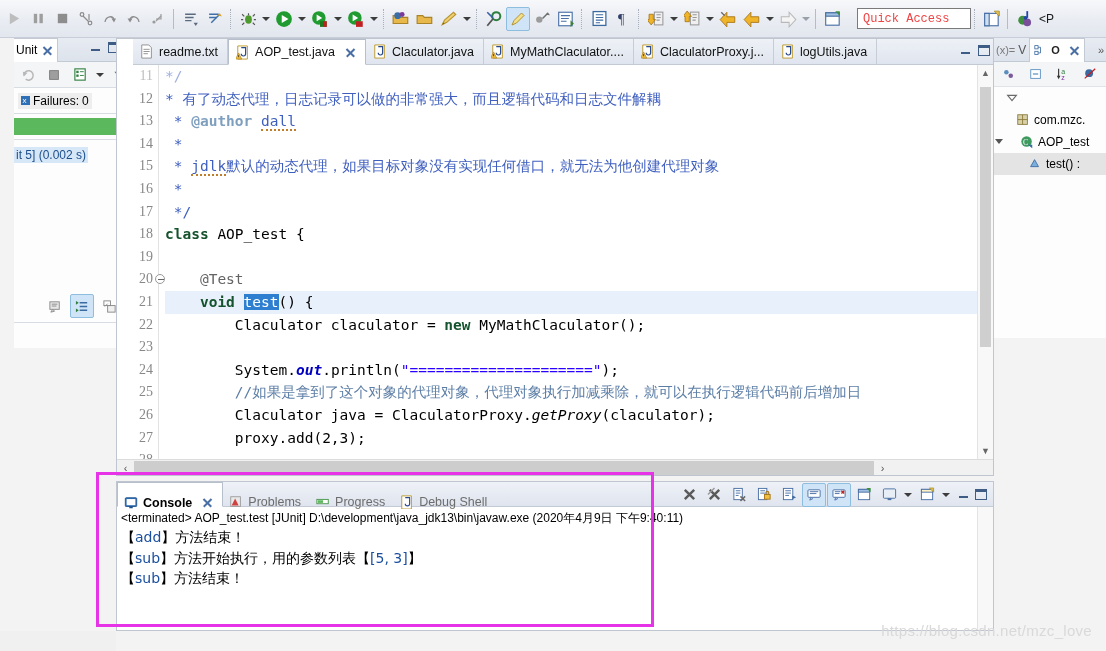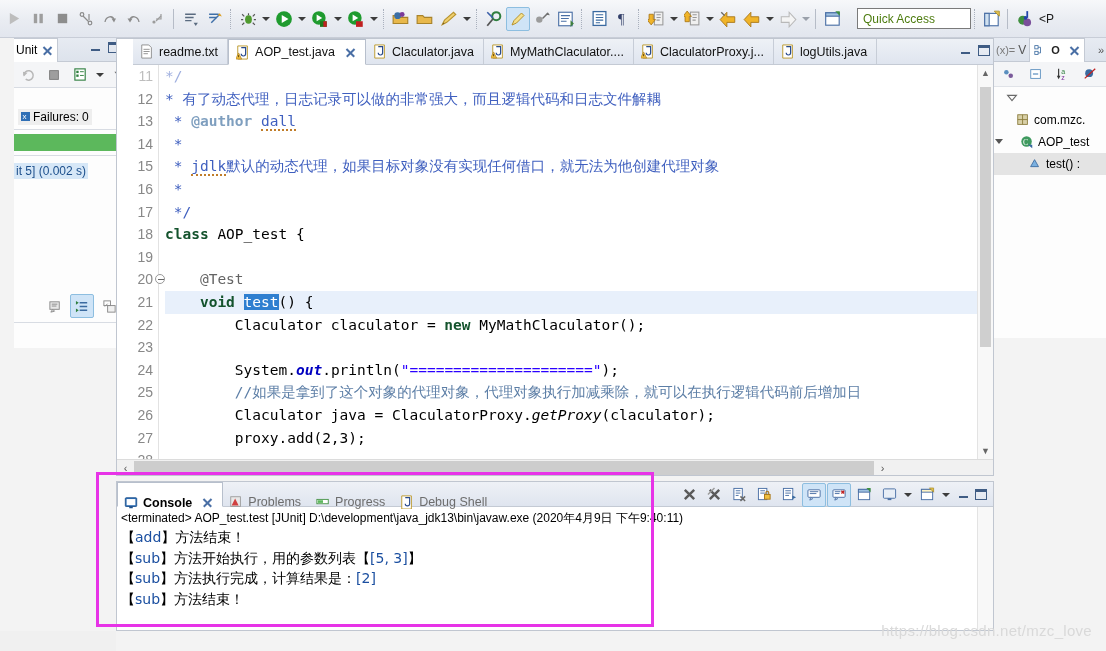--- a/index.html
+++ b/index.html
@@ -65,21 +65,21 @@
     width: 114px; height: 21px;
     background: #fff;
     border: 1px solid #7a7a7a;
     margin-left: 12px;
     display: flex; align-items: center;
     padding-left: 5px;
     font-size: 12px;
     color: #1a1a1a;
     flex: 0 0 auto;
   }
-  .qa-text { color: #4d7c0f; }
+  .qa-text { color: #ef4444; font-family: Liberation Mono, monospace; }
   .persp-label {
     font-size: 12px; color: #1b1b1b; margin-left: 2px; white-space: nowrap;
   }
 
   
   .ic { display:block; }
 
   
   .junit-panel {
     position: absolute; left: 14px; top: 38px;
@@ -134,21 +134,20 @@
     display: flex; align-items: center; gap: 2px;
     padding-left: 2px;
   }
   .junit-stats {
     height: 26px; display: flex; align-items: center;
     border-bottom: 1px solid #d8dce3;
     font-size: 12px;
     padding-left: 4px;
     gap: 4px;
     background: #fdfdfd;
-    margin-top: 16px;
   }
   .fail-box { background:#eee; padding:1px 3px; display:flex; align-items:center; gap:3px;}
   .blue-sq { width:9px; height:9px; background:#2f6fb5; display:inline-block; position:relative; }
   .blue-sq::after {
     content:"x"; color:#fff; font-size:8px; line-height:9px; position:absolute; left:1.5px; top:-0.5px;
     font-family:"Liberation Sans",sans-serif;
   }
   .junit-bar-wrap {
     height: 26px; display:flex; align-items:center;
     border-bottom: 1px solid #d8dce3;
@@ -212,21 +211,21 @@
   .code-wrap {
     position: absolute; left:0; top:26px; right:0; bottom:0;
     display:flex;
     overflow:hidden;
   }
   .gutter {
     width: 42px;
     background: #fff;
     text-align: right;
     padding-right: 5px;
-    font-family: Liberation Sans, sans-serif;
+    font-family: Liberation Serif, serif;
     font-size: 14px;
     color: #888;
     border-right: 1px solid #e2e2e2;
     position: relative;
     flex: 0 0 auto;
   }
   .gline { height: 22.6px; line-height: 22.6px; position: relative;}
   .fold {
     position:absolute; right:-12px; top:6px;
     width:10px;height:10px;border:1px solid #999;border-radius:50%;
@@ -893,21 +892,20 @@
           <span class="tarrow"></span>
           <span class="win-min" style="margin-left: 5px;"></span>
           <span class="win-max" style="margin-left: 5px; margin-right: 4px;"></span>
         </div>
       </div>
     <div class="console-body">
       <div class="term-line">&lt;terminated&gt; AOP_test.test [JUnit] D:\development\java_jdk13\bin\javaw.exe (2020年4月9日 下午9:40:11)</div>
       <div id="console-lines">
           <div class="out-line"><span>【</span><span class="num-blue">add</span><span>】方法结束！</span></div>
           <div class="out-line"><span>【</span><span class="num-blue">sub</span><span>】方法开始执行，用的参数列表【</span><span class="num-blue">[5, 3]</span><span>】</span></div>
-          <div class="out-line"><span>【</span><span class="num-blue">sub</span><span>】方法执行完成，计算结果是：</span><span class="num-blue">[2]</span></div>
           <div class="out-line"><span>【</span><span class="num-blue">sub</span><span>】方法结束！</span></div>
         </div>
     </div>
     <div class="cv-scroll"></div>
   </div>
 
   <div class="outline">
     <div class="outline-tabs">
       <span style="font-size:11px;color:#7a7a7a;">(x)=</span>
       <span style="font-size:12px;color:#555;">V</span>

